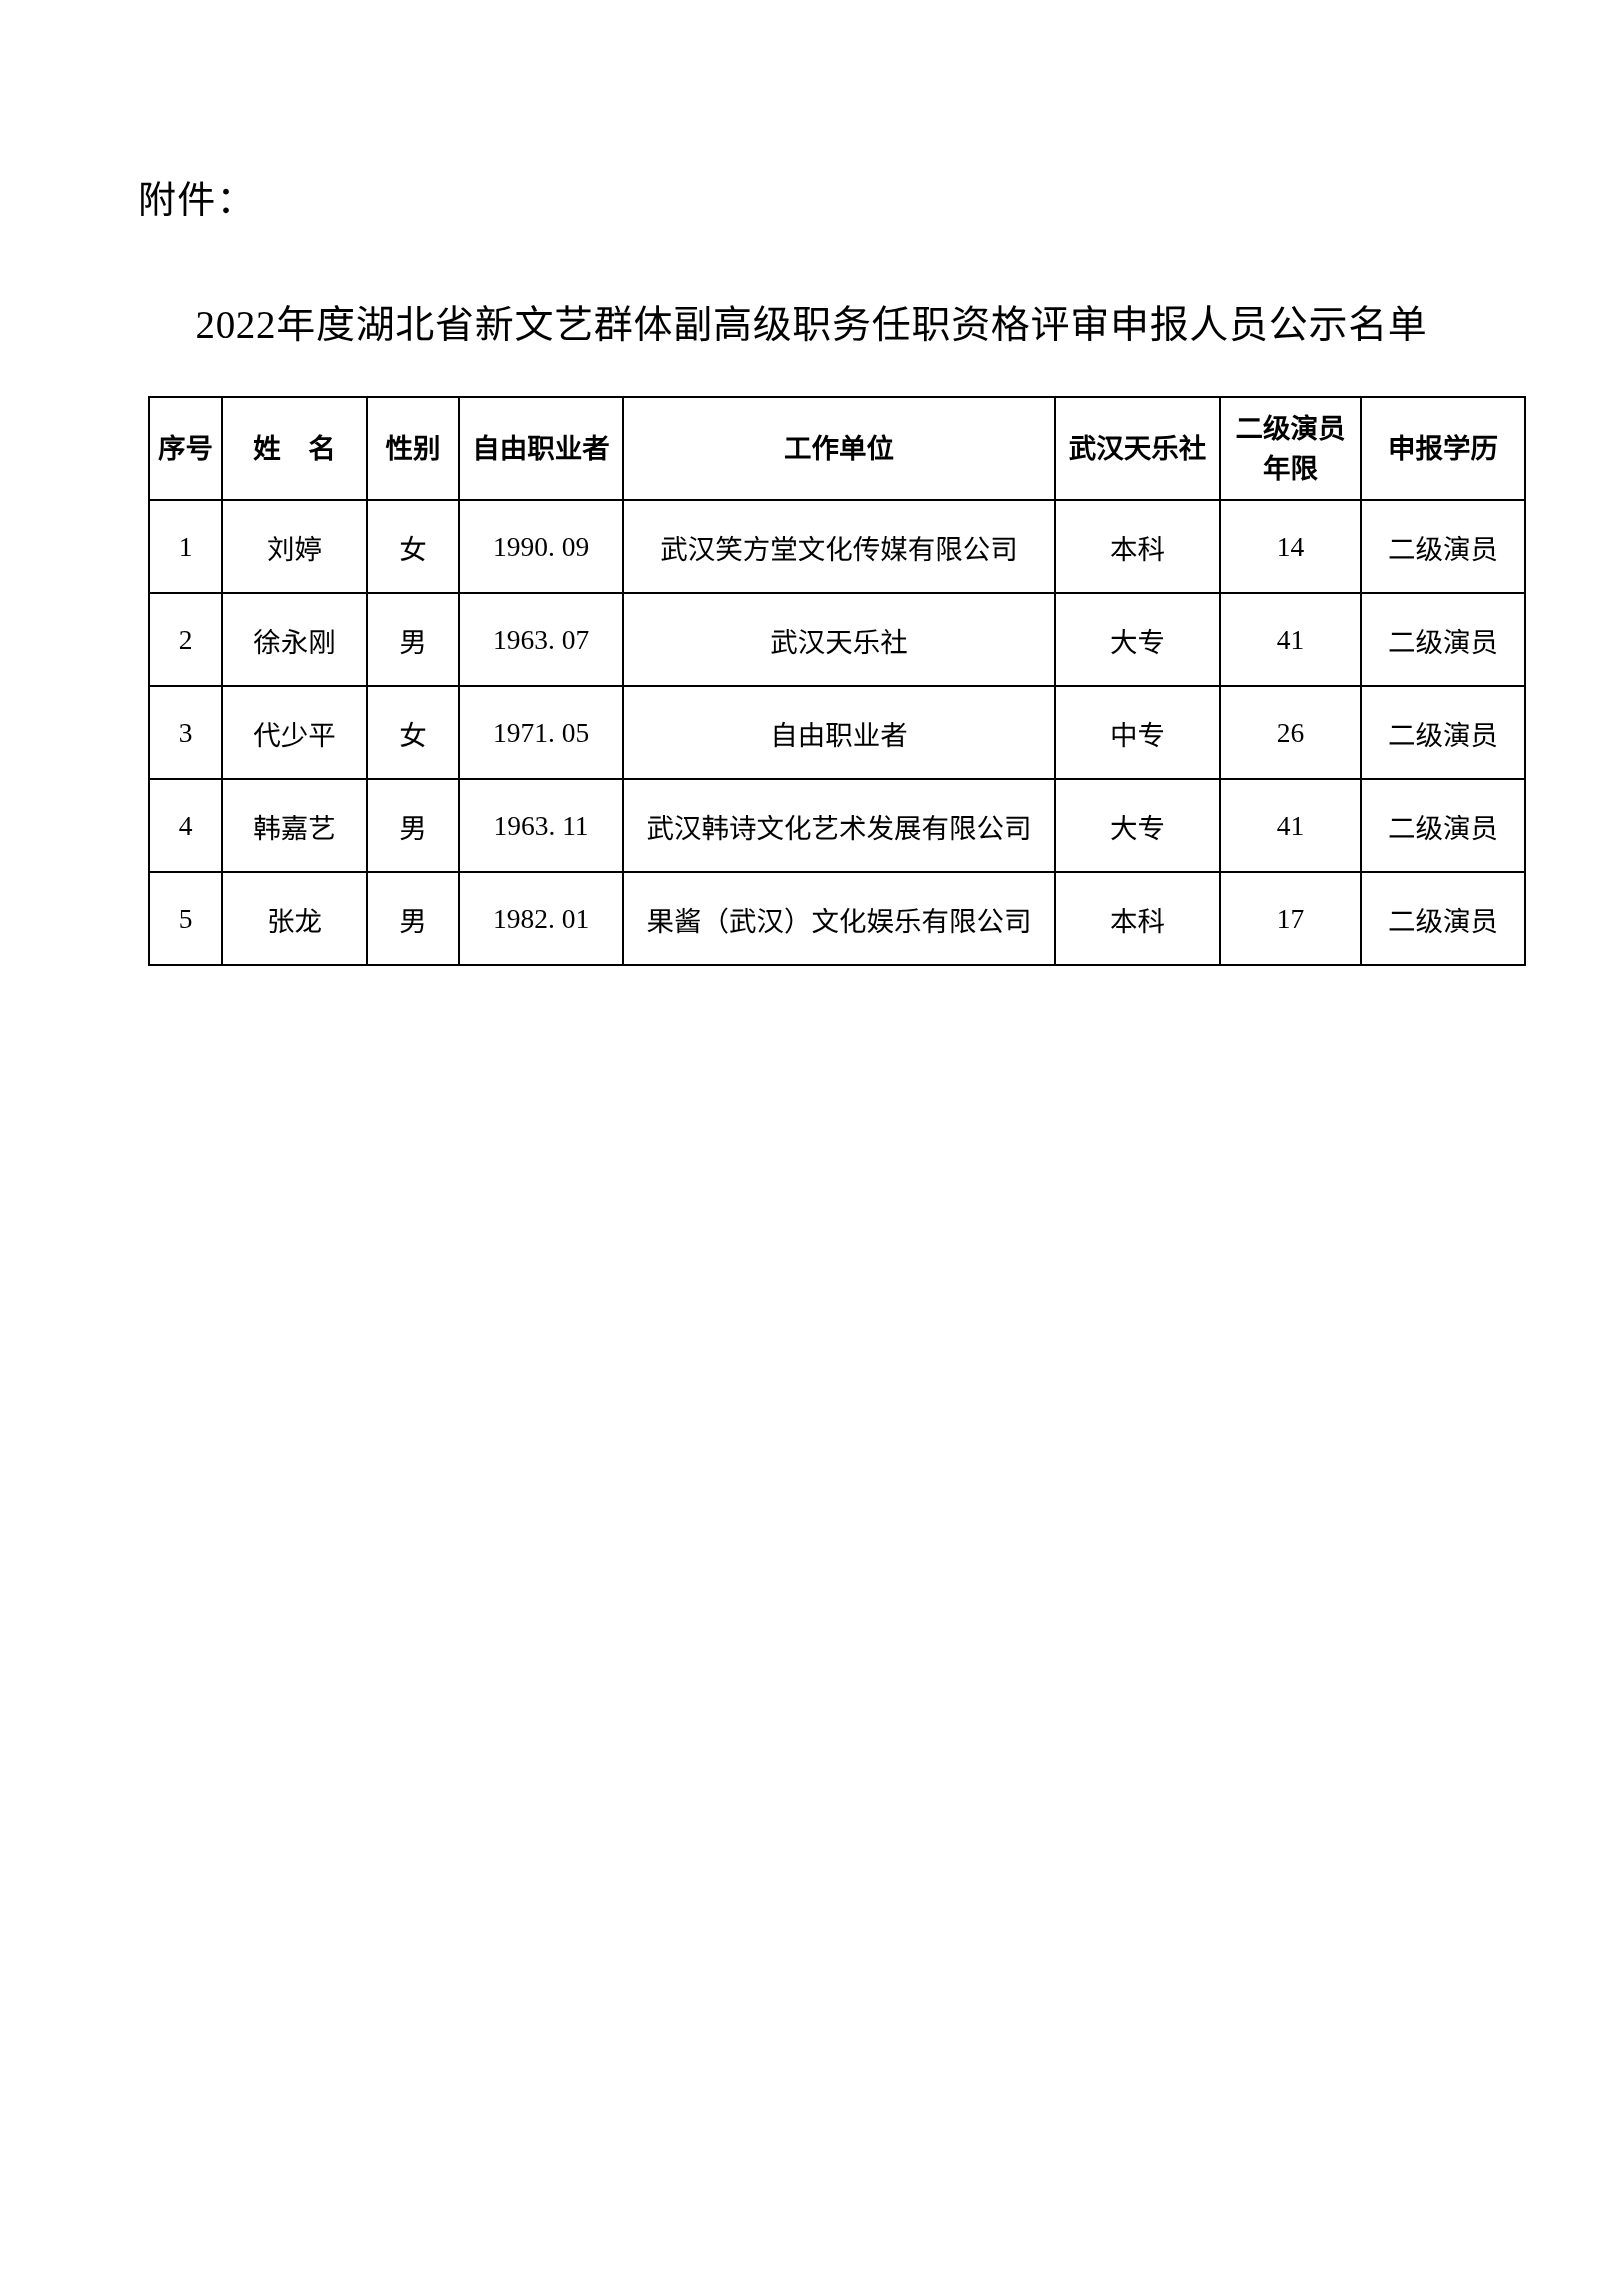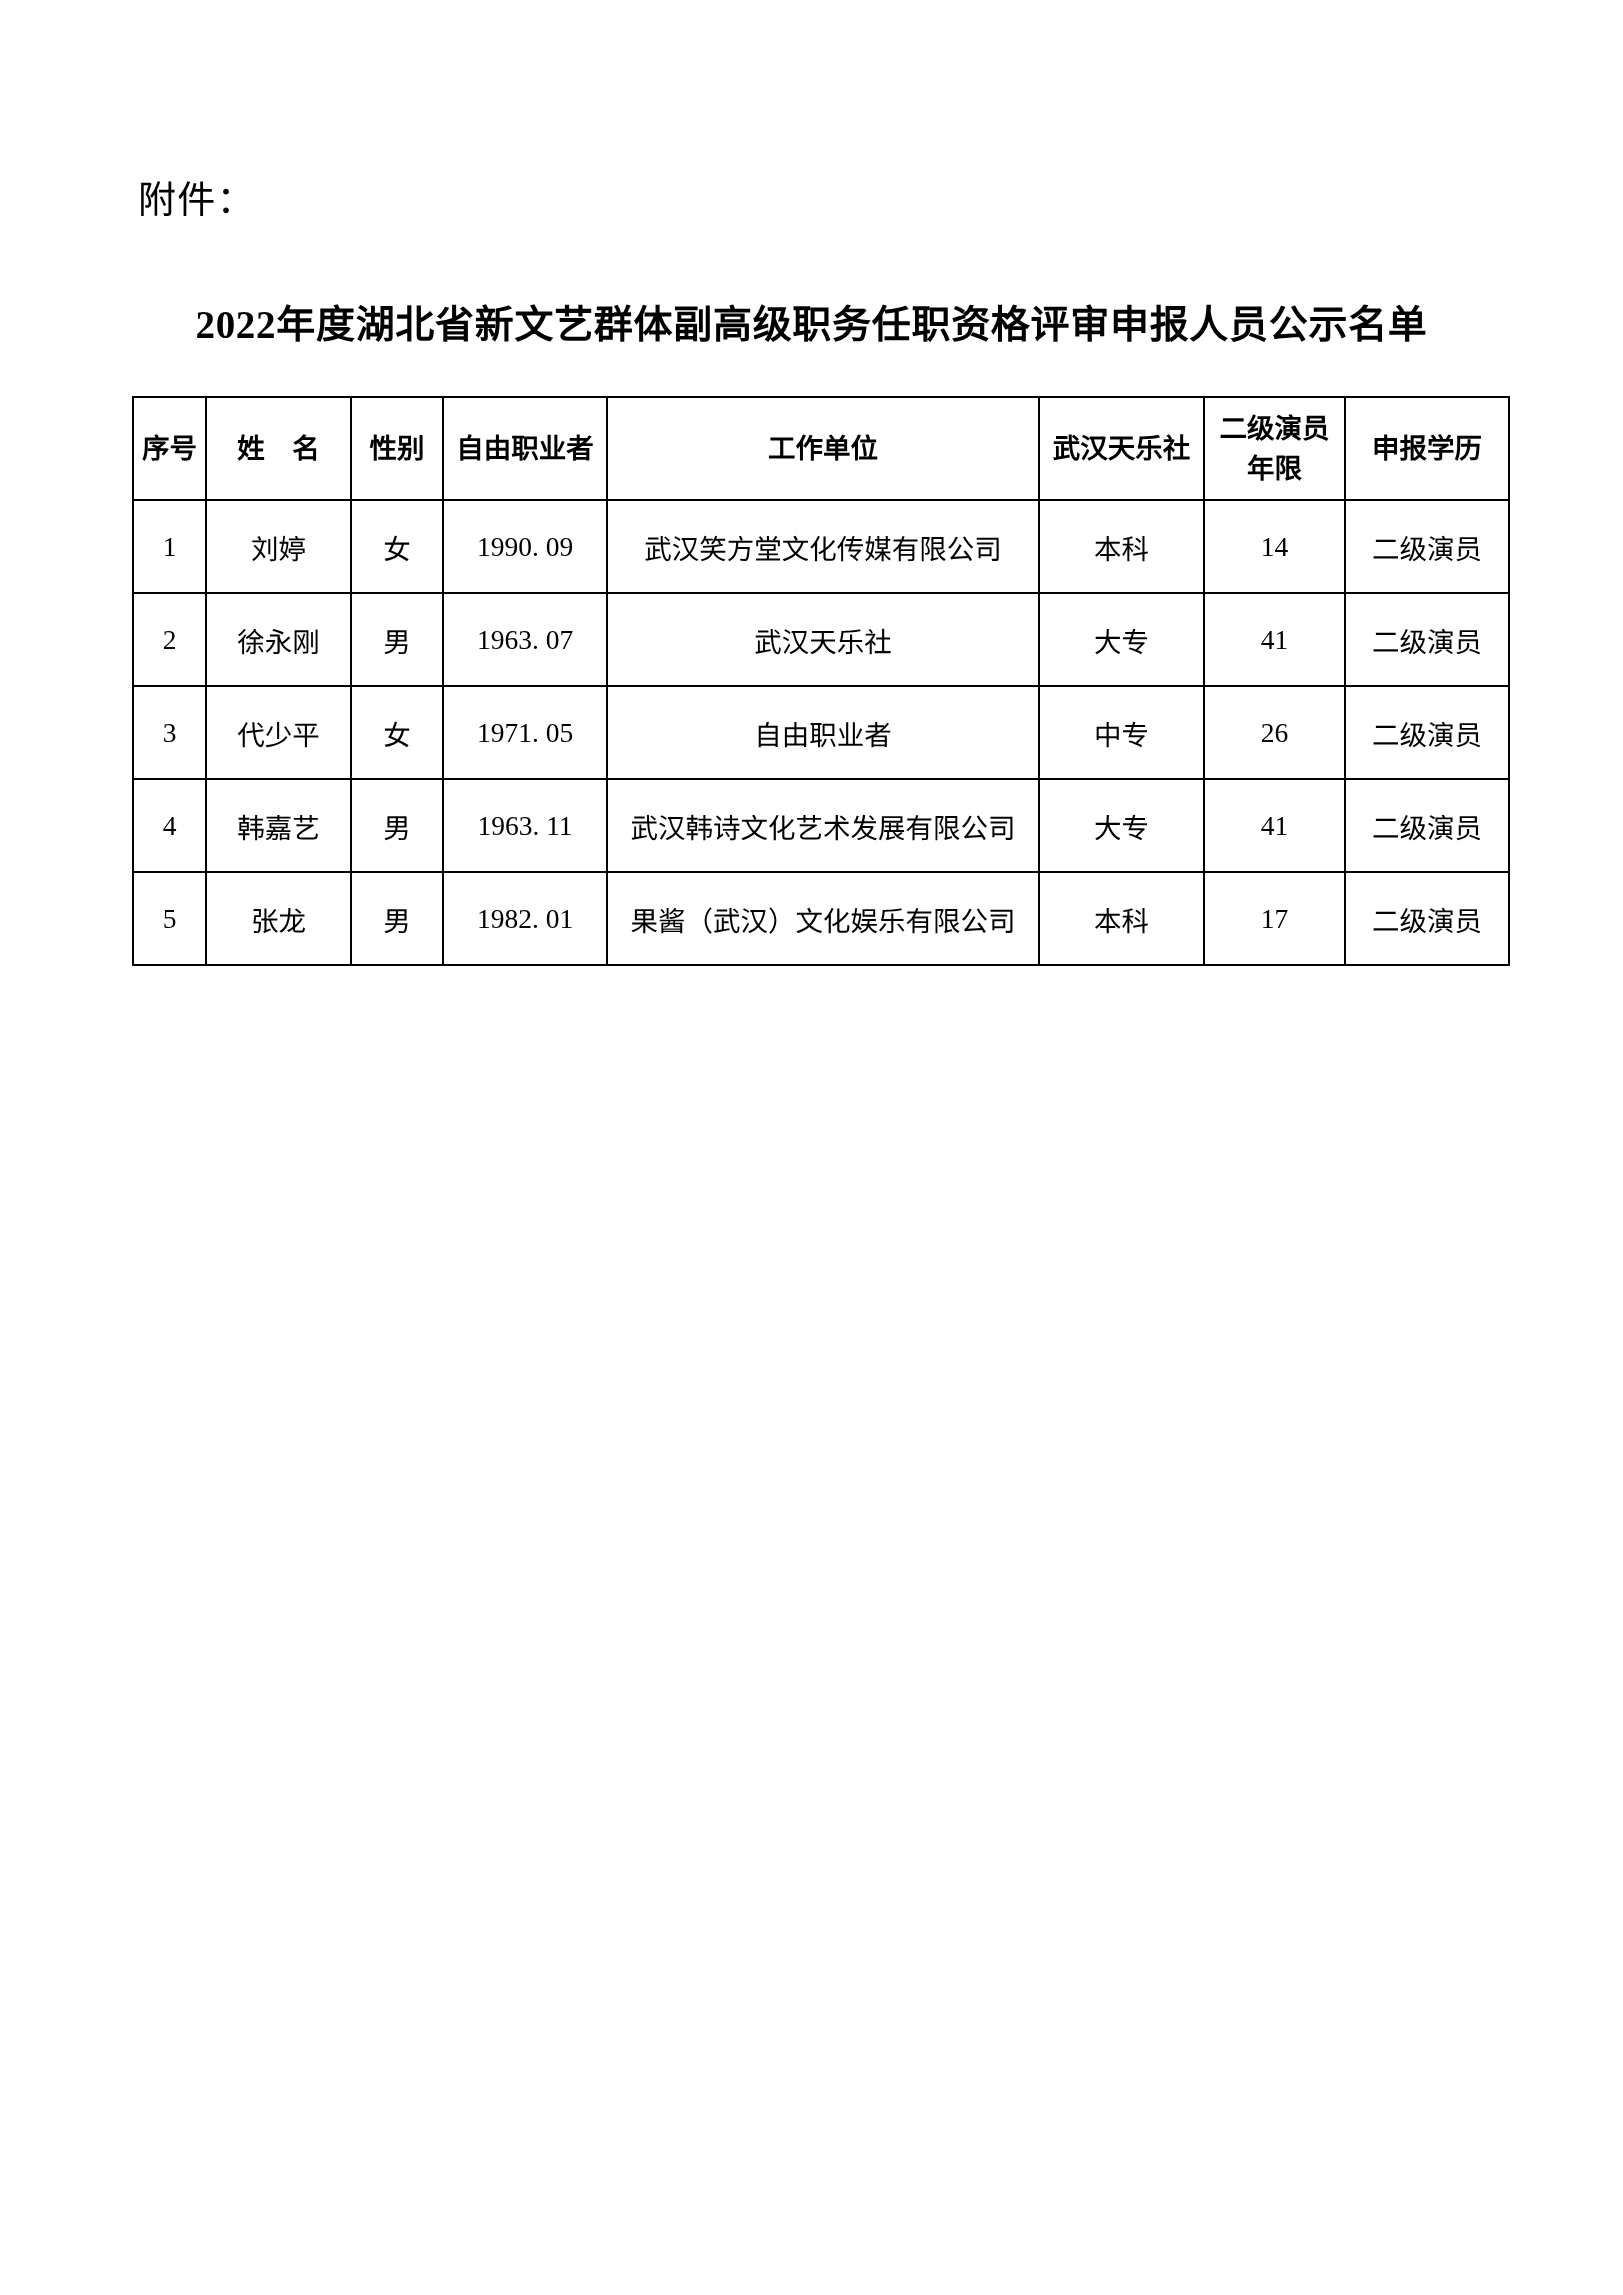--- a/index.html
+++ b/index.html
@@ -21,27 +21,27 @@
     font-weight: 400;
     letter-spacing: 1.3px;
   }
   .doc-title {
     position: absolute;
     top: 293px;
     left: 0;
     width: 100%;
     text-align: center;
     font-size: 39px;
-    font-weight: 700;
+    font-weight: 400;
     letter-spacing: 0.7px;
     white-space: nowrap;
   }
   table.doc-table {
     position: absolute;
-    left: 132px;
+    left: 148px;
     top: 396px;
     border-collapse: collapse;
     table-layout: fixed;
   }
   .doc-table col.c1 { width: 73px; }
   .doc-table col.c2 { width: 145px; }
   .doc-table col.c3 { width: 92px; }
   .doc-table col.c4 { width: 164px; }
   .doc-table col.c5 { width: 432px; }
   .doc-table col.c6 { width: 165px; }

